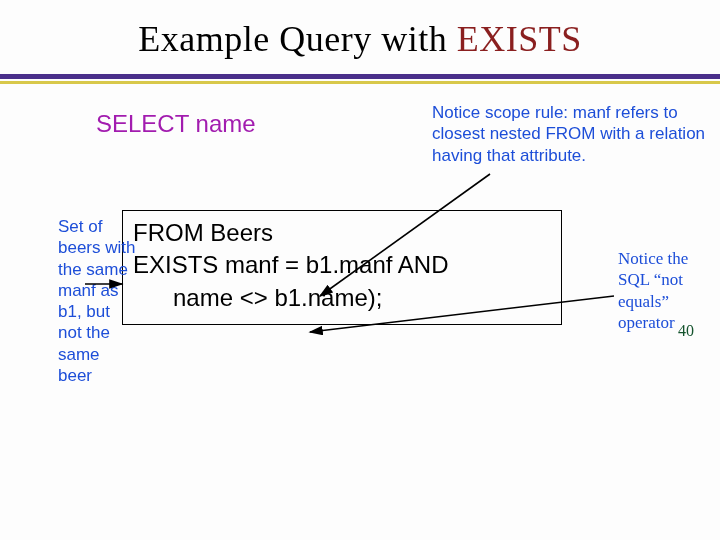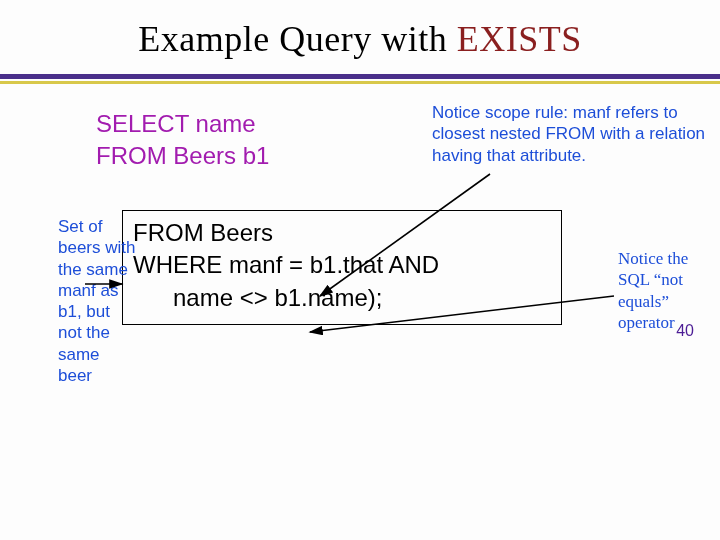--- a/index.html
+++ b/index.html
@@ -12,47 +12,46 @@
   .rule2 { height: 3px; background: #d8c84a; width: 100%; margin-top: 2px; }
   .body { position: relative; width: 100%; height: calc(100% - 110px); }
   .code { position: absolute; left: 96px; top: 24px; font-family: Verdana, Geneva, sans-serif; font-size: 24px; color: #a21caf; line-height: 1.35; }
   .code .line { white-space: pre; }
   .sub { position: absolute; left: 122px; top: 126px; border: 1.5px solid #000; padding: 6px 10px 10px 10px; font-family: Verdana, Geneva, sans-serif; font-size: 24px; color: #000; line-height: 1.35; width: 440px; }
   .sub .line { white-space: pre; }
   .note { position: absolute; font-family: Verdana, Geneva, sans-serif; font-size: 17px; color: #1d4ed8; line-height: 1.25; }
   .note-tr { left: 432px; top: 18px; width: 280px; }
   .note-l  { left: 10px;  top: 132px; width: 80px; margin-left: 48px; }
   .note-r  { left: 618px; top: 164px; width: 96px; font-family: Liberation Serif, serif; }
-  .pageno { position: absolute; right: 26px; bottom: 14px; font-size: 16px; color: #4c1d95; }
+  .pageno { position: absolute; right: 26px; bottom: 14px; font-size: 16px; color: #14532d; font-family: Liberation Serif, serif; }
   svg.arrows { position: absolute; left: 0; top: 0; width: 720px; height: 430px; pointer-events: none; }
 </style>
 </head>
 <body>
 
 <div class="slide">
 
   <div class="title">
     <span>Example Query with </span><span class="kw">EXISTS</span>
   </div>
 
   <div class="rule-wrap">
     <div class="rule1"></div>
     <div class="rule2"></div>
   </div>
 
   <div class="body">
 
     <div class="code">
       <div class="line">SELECT name</div>
-      <div class="line">FROM Beers b1</div>
     </div>
 
     <div class="sub">
       <div class="line">FROM Beers</div>
-      <div class="line">WHERE manf = b1.that AND</div>
+      <div class="line">EXISTS manf = b1.manf AND</div>
       <div class="line">      name &lt;&gt; b1.name);</div>
     </div>
 
     <div class="note note-tr">Notice scope rule: manf refers to closest nested FROM with a relation having that attribute.</div>
     <div class="note note-l">Set of beers with the same manf as b1, but not the same beer</div>
     <div class="note note-r">Notice the SQL “not equals” operator</div>
 
     <svg class="arrows">
       <defs>
         <marker id="ah" markerWidth="10" markerHeight="10" refX="8" refY="3" orient="auto" markerUnits="strokeWidth">

